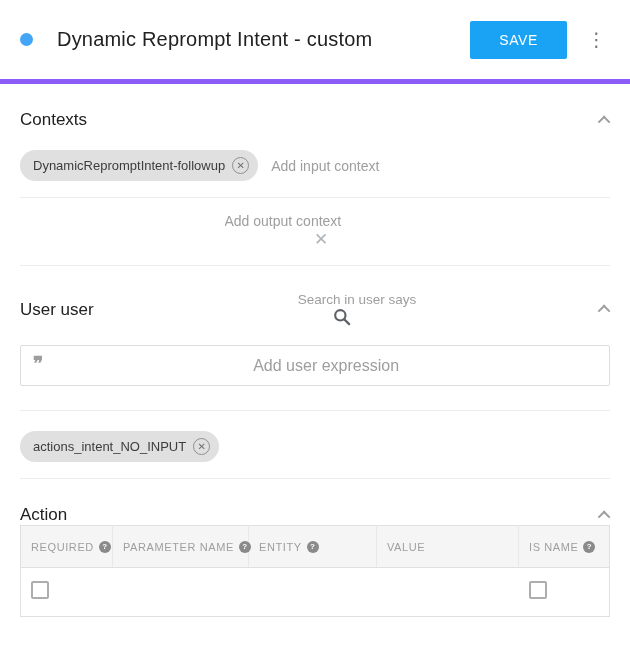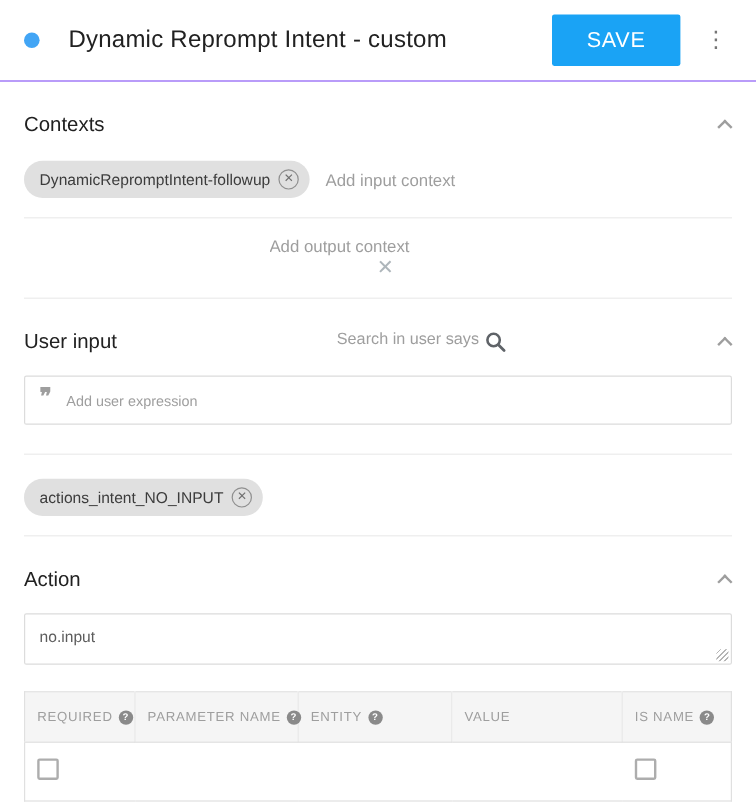--- a/index.html
+++ b/index.html
@@ -10,23 +10,23 @@
     color: #212121;
     width: 630px;
     height: 671px;
     overflow: hidden;
   }
 
   
   .app-header {
     display: flex;
     align-items: center;
-    height: 68px;
+    height: 84px;
     padding: 0 20px;
-    border-bottom: 1px solid #8b5cf6;
+    border-bottom: 5px solid #8b5cf6;
     justify-content: space-between;
   }
   .intent-dot {
     width: 13px; height: 13px;
     border-radius: 50%;
     background: #42a5f5;
     margin-right: 24px;
     flex: 0 0 auto;
   }
   .page-title {
@@ -35,21 +35,21 @@
     color: #212121;
     letter-spacing: .2px;
   }
   .save-btn {
     margin-left: auto;
     background: #1aa3f5;
     color: #ffffff;
     border: none;
     border-radius: 2px;
     font-family: inherit;
-    font-size: 18px;
+    font-size: 14px;
     letter-spacing: .6px;
     padding: 11px 29px;
     cursor: pointer;
   }
   .kebab {
     margin-left: 16px;
     font-size: 19px;
     color: #757575;
     line-height: 1;
     cursor: pointer;
@@ -148,21 +148,22 @@
     font-size: 17px;
     font-weight: bold;
     cursor: pointer;
     margin-left: 12px;
   }
 
   
   .search-wrap {
     margin-left: auto;
     display: flex;
-    align-items: flex-start;
+    align-items: center;
+    flex-direction: column;
   }
   .search-input {
     border: none;
     outline: none;
     font-family: inherit;
     font-size: 13.5px;
     color: #424242;
     text-align: right;
     width: 138px;
     background: transparent;
@@ -183,22 +184,23 @@
     color: #9e9e9e;
     font-family: "DejaVu Serif", serif;
     font-size: 19px;
     font-weight: bold;
     margin-right: 12px;
     line-height: 0.6;
     transform: translateY(-2px);
   }
   .expr-input {
     border: none; outline: none; flex: 1;
-    font-family: inherit; font-size: 12px; color: #424242;
+    font-family: inherit; font-size: 16px; color: #424242;
     background: transparent;
+    text-align: center;
   }
   .expr-input::placeholder { color: #9e9e9e; }
 
   
   .action-box {
     margin-top: 18px;
     margin-bottom: 22px;
     border: 1px solid #dcdcdc;
     border-radius: 2px;
     position: relative;
@@ -312,21 +314,21 @@
   <div class="output-row">
     <input class="ghost-input" placeholder="Add output context" style="">
     <span class="big-x">✕</span>
   </div>
 
   <div class="divider"></div>
 </section>
 
 <section class="section">
   <div class="sec-head">
-    <h2 class="sec-title">User input</h2>
+    <h2 class="sec-title">User user</h2>
     <span class="search-wrap">
       <input class="search-input" placeholder="Search in user says" style="">
       <span class="search-icon">
         <svg width="20" height="20" viewBox="0 0 24 24">
           <circle cx="10" cy="10" r="6.2" fill="none" stroke="#5f6368" stroke-width="2.6"></circle>
           <line x1="15" y1="15" x2="20.5" y2="20.5" stroke="#5f6368" stroke-width="2.8" stroke-linecap="round"></line>
         </svg>
       </span>
     </span>
     <span class="chev"></span>
@@ -351,24 +353,20 @@
 
   <div class="divider"></div>
 </section>
 
 <section class="section">
   <div class="sec-head">
     <h2 class="sec-title">Action</h2>
     <span class="chev"></span>
   </div>
 
-  <div class="action-box">
-    <textarea class="action-textarea" rows="1" spellcheck="false" style="">no.input</textarea>
-    <span class="resize-grip"></span>
-  </div>
 
   <table class="param-table">
     <colgroup>
       <col class="col-required">
         <col class="col-name">
         <col class="col-entity">
       <col class="col-value">
         <col class="col-islist">
     </colgroup>
     <thead>

